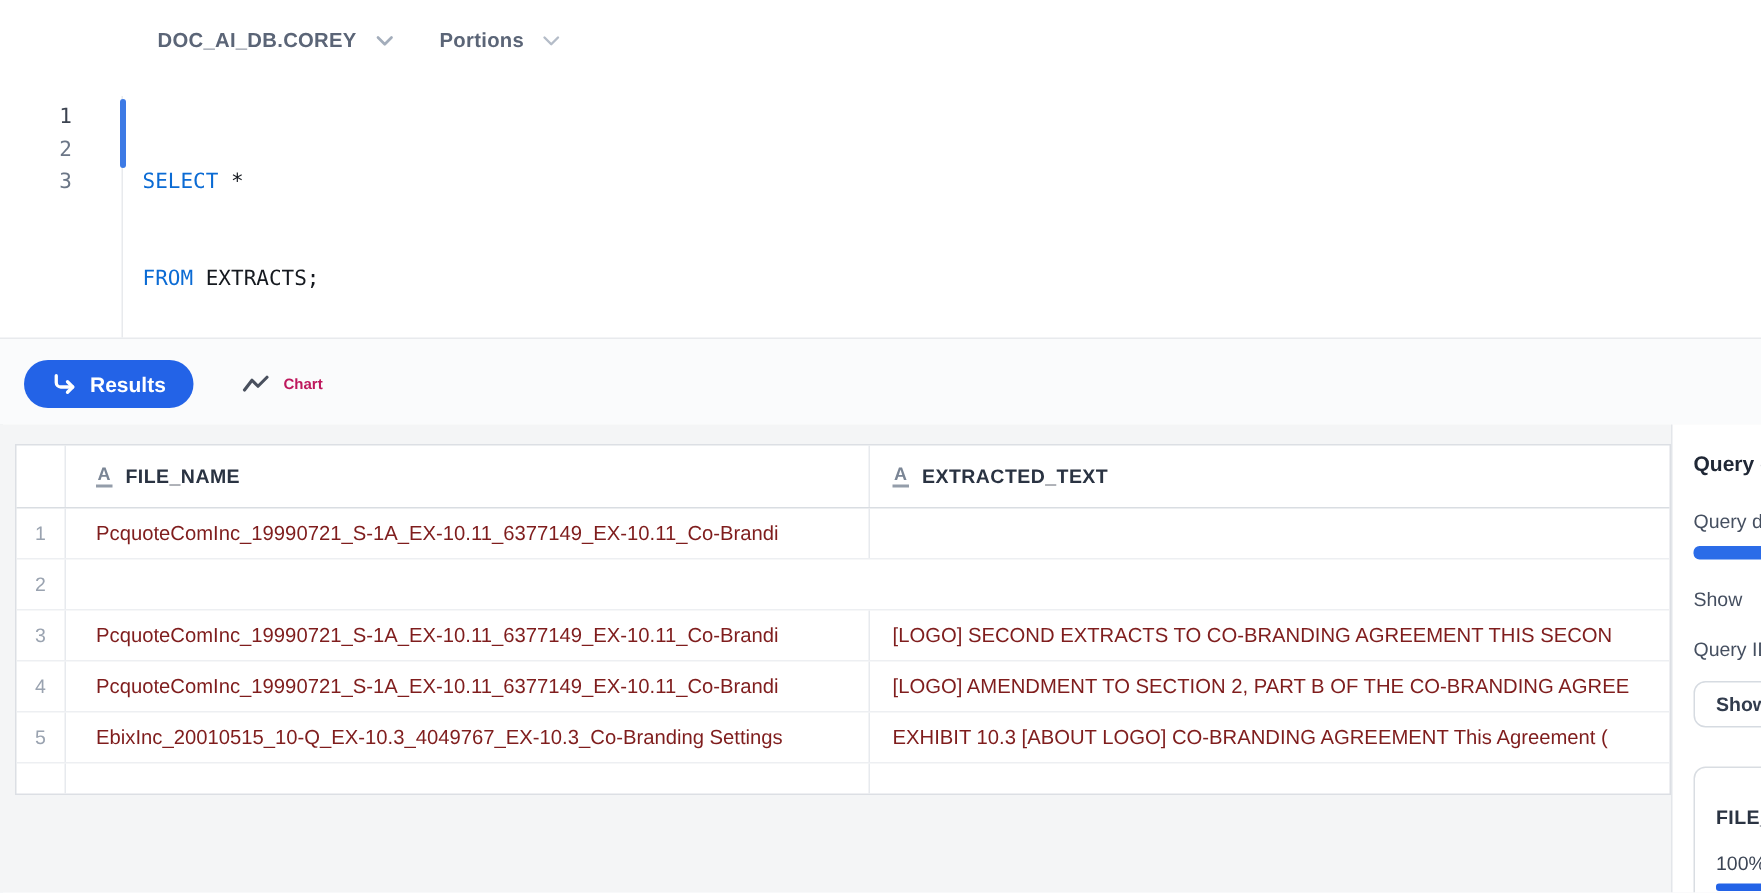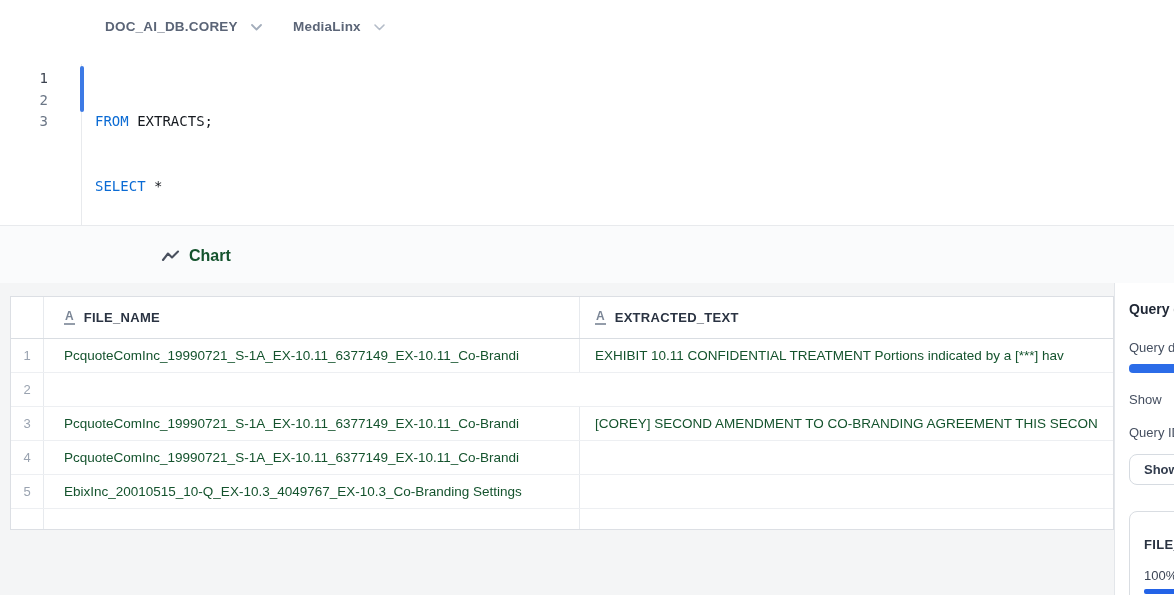--- a/index.html
+++ b/index.html
@@ -59,21 +59,21 @@
   .results-btn {
     position:absolute; left:16px; top:14px; height:32px;
     display:flex; align-items:center; gap:9px; padding:0 18px;
     background:#2363e7; color:#ffffff; border:none; border-radius:16px;
     font-family:"Liberation Sans", sans-serif;
     font-size:14px; font-weight:700; cursor:pointer;
   }
   .chart-tab {
     position:absolute; left:153px; top:14px; height:32px;
     display:flex; align-items:center; gap:9px; padding:0 8px;
-    font-size:16px; font-weight:600; color:#14532d; cursor:pointer;
+    font-size:10px; font-weight:600; color:#be185d; cursor:pointer;
     background:transparent; border:none;
     font-family:"Liberation Sans", sans-serif;
   }
 
   
   .content-region {
     position:absolute; left:0; top:283px; width:1174px; height:312px;
     background:#f4f5f6;
   }
 
@@ -93,21 +93,21 @@
   .c-file {
     width:536px; flex:0 0 536px; border-right:1px solid #e7eaee;
     display:flex; align-items:center; padding:0 0 0 20px;
     white-space:nowrap; overflow:hidden;
   }
   .c-text {
     flex:1 1 auto; display:flex; align-items:center; padding:0 0 0 15px;
     white-space:nowrap; overflow:hidden;
   }
   .t-row.header .c-file, .t-row.header .c-text { gap:9px; }
-  .cell-val { font-size:13.5px; color:#14532d; }
+  .cell-val { font-size:13.5px; color:#7f1d1d; }
   .col-label { font-size:13px; font-weight:600; color:#2a3342; letter-spacing:.3px; }
   .type-icon {
     font-size:12px; font-weight:600; color:#7a8595; line-height:1;
     border-bottom:2px solid #949daa; padding:0 1px 1px 1px;
   }
 
   
   .details-panel {
     position:absolute; right:0; top:0; width:60px; height:312px;
     background:#ffffff; border-left:1px solid #e3e6ea; overflow:hidden;
@@ -154,44 +154,53 @@
   <div class="editor-toolbar">
     <div class="dropdown ctx">
       <span>DOC_AI_DB.COREY</span>
       <span class="chev">
         <svg width="13" height="9" viewBox="0 0 13 9">
             <polyline points="2,2 6.5,6.5 11,2" fill="none" stroke="#a3adbb" stroke-width="1.8" stroke-linecap="round" stroke-linejoin="round"></polyline>
           </svg>
       </span>
     </div>
     <div class="dropdown settings">
-      <span>MediaLinx</span>
+      <span>Portions</span>
       <span class="chev">
         <svg width="13" height="9" viewBox="0 0 13 9">
             <polyline points="2,2 6.5,6.5 11,2" fill="none" stroke="#b4bcc8" stroke-width="1.6" stroke-linecap="round" stroke-linejoin="round"></polyline>
           </svg>
       </span>
     </div>
   </div>
 
   <div class="line-numbers">
     <div class="ln">1</div>
     <div class="ln">2</div>
     <div class="ln">3</div>
   </div>
   <div class="gutter-divider"></div>
   <div class="selection-bar"></div>
 
   <div class="code-area">
+    <div class="code-line"><span class="tok-kw">SELECT</span><span> *</span></div>
     <div class="code-line"><span class="tok-kw">FROM</span><span> EXTRACTS;</span></div>
-    <div class="code-line"><span class="tok-kw">SELECT</span><span> *</span></div>
   </div>
 </div>
 
 <div class="results-bar">
+  <button class="results-btn">
+    <span style="display:inline-flex;">
+      <svg width="17" height="15" viewBox="0 0 17 15">
+        <path d="M3.5 1.5 v4.5 a3 3 0 0 0 3 3 h8" fill="none" stroke="#ffffff" stroke-width="2.2" stroke-linecap="round" stroke-linejoin="round"></path>
+        <path d="M11 5.5 l3.5 3.5 -3.5 3.5" fill="none" stroke="#ffffff" stroke-width="2.2" stroke-linecap="round" stroke-linejoin="round"></path>
+      </svg>
+    </span>
+    <span>Results</span>
+  </button>
   <button class="chart-tab">
     <span style="display:inline-flex;">
       <svg width="19" height="14" viewBox="0 0 19 14">
           <polyline points="2,11 7,4.5 11,8.5 17,2.5" fill="none" stroke="#49505e" stroke-width="2.1" stroke-linecap="round" stroke-linejoin="round"></polyline>
         </svg>
     </span>
     <span>Chart</span>
   </button>
 </div>
 
@@ -208,46 +217,49 @@
         <span class="type-icon">A</span>
         <span class="col-label">EXTRACTED_TEXT</span>
       </div>
     </div>
 
     <div class="t-row">
       <div class="c-num">1</div>
       <div class="c-file">
           <span class="cell-val">PcquoteComInc_19990721_S-1A_EX-10.11_6377149_EX-10.11_Co-Brandi</span>
         </div>
-      <div class="c-text">
-          <span class="cell-val">EXHIBIT 10.11 CONFIDENTIAL TREATMENT Portions indicated by a [***] hav</span>
-        </div>
     </div>
     <div class="t-row">
       <div class="c-num">2</div>
     </div>
     <div class="t-row">
       <div class="c-num">3</div>
       <div class="c-file">
           <span class="cell-val">PcquoteComInc_19990721_S-1A_EX-10.11_6377149_EX-10.11_Co-Brandi</span>
         </div>
       <div class="c-text">
-          <span class="cell-val">[COREY] SECOND AMENDMENT TO CO-BRANDING AGREEMENT THIS SECON</span>
+          <span class="cell-val">[LOGO] SECOND EXTRACTS TO CO-BRANDING AGREEMENT THIS SECON</span>
         </div>
     </div>
     <div class="t-row">
       <div class="c-num">4</div>
       <div class="c-file">
           <span class="cell-val">PcquoteComInc_19990721_S-1A_EX-10.11_6377149_EX-10.11_Co-Brandi</span>
         </div>
+      <div class="c-text">
+          <span class="cell-val">[LOGO] AMENDMENT TO SECTION 2, PART B OF THE CO-BRANDING AGREE</span>
+        </div>
     </div>
     <div class="t-row">
       <div class="c-num">5</div>
       <div class="c-file">
           <span class="cell-val">EbixInc_20010515_10-Q_EX-10.3_4049767_EX-10.3_Co-Branding Settings</span>
+        </div>
+      <div class="c-text">
+          <span class="cell-val">EXHIBIT 10.3 [ABOUT LOGO] CO-BRANDING AGREEMENT This Agreement (</span>
         </div>
     </div>
     <div class="t-row empty">
       <div class="c-num"></div>
       <div class="c-file"></div>
       <div class="c-text"></div>
     </div>
   </div>
 
   <div class="details-panel">

